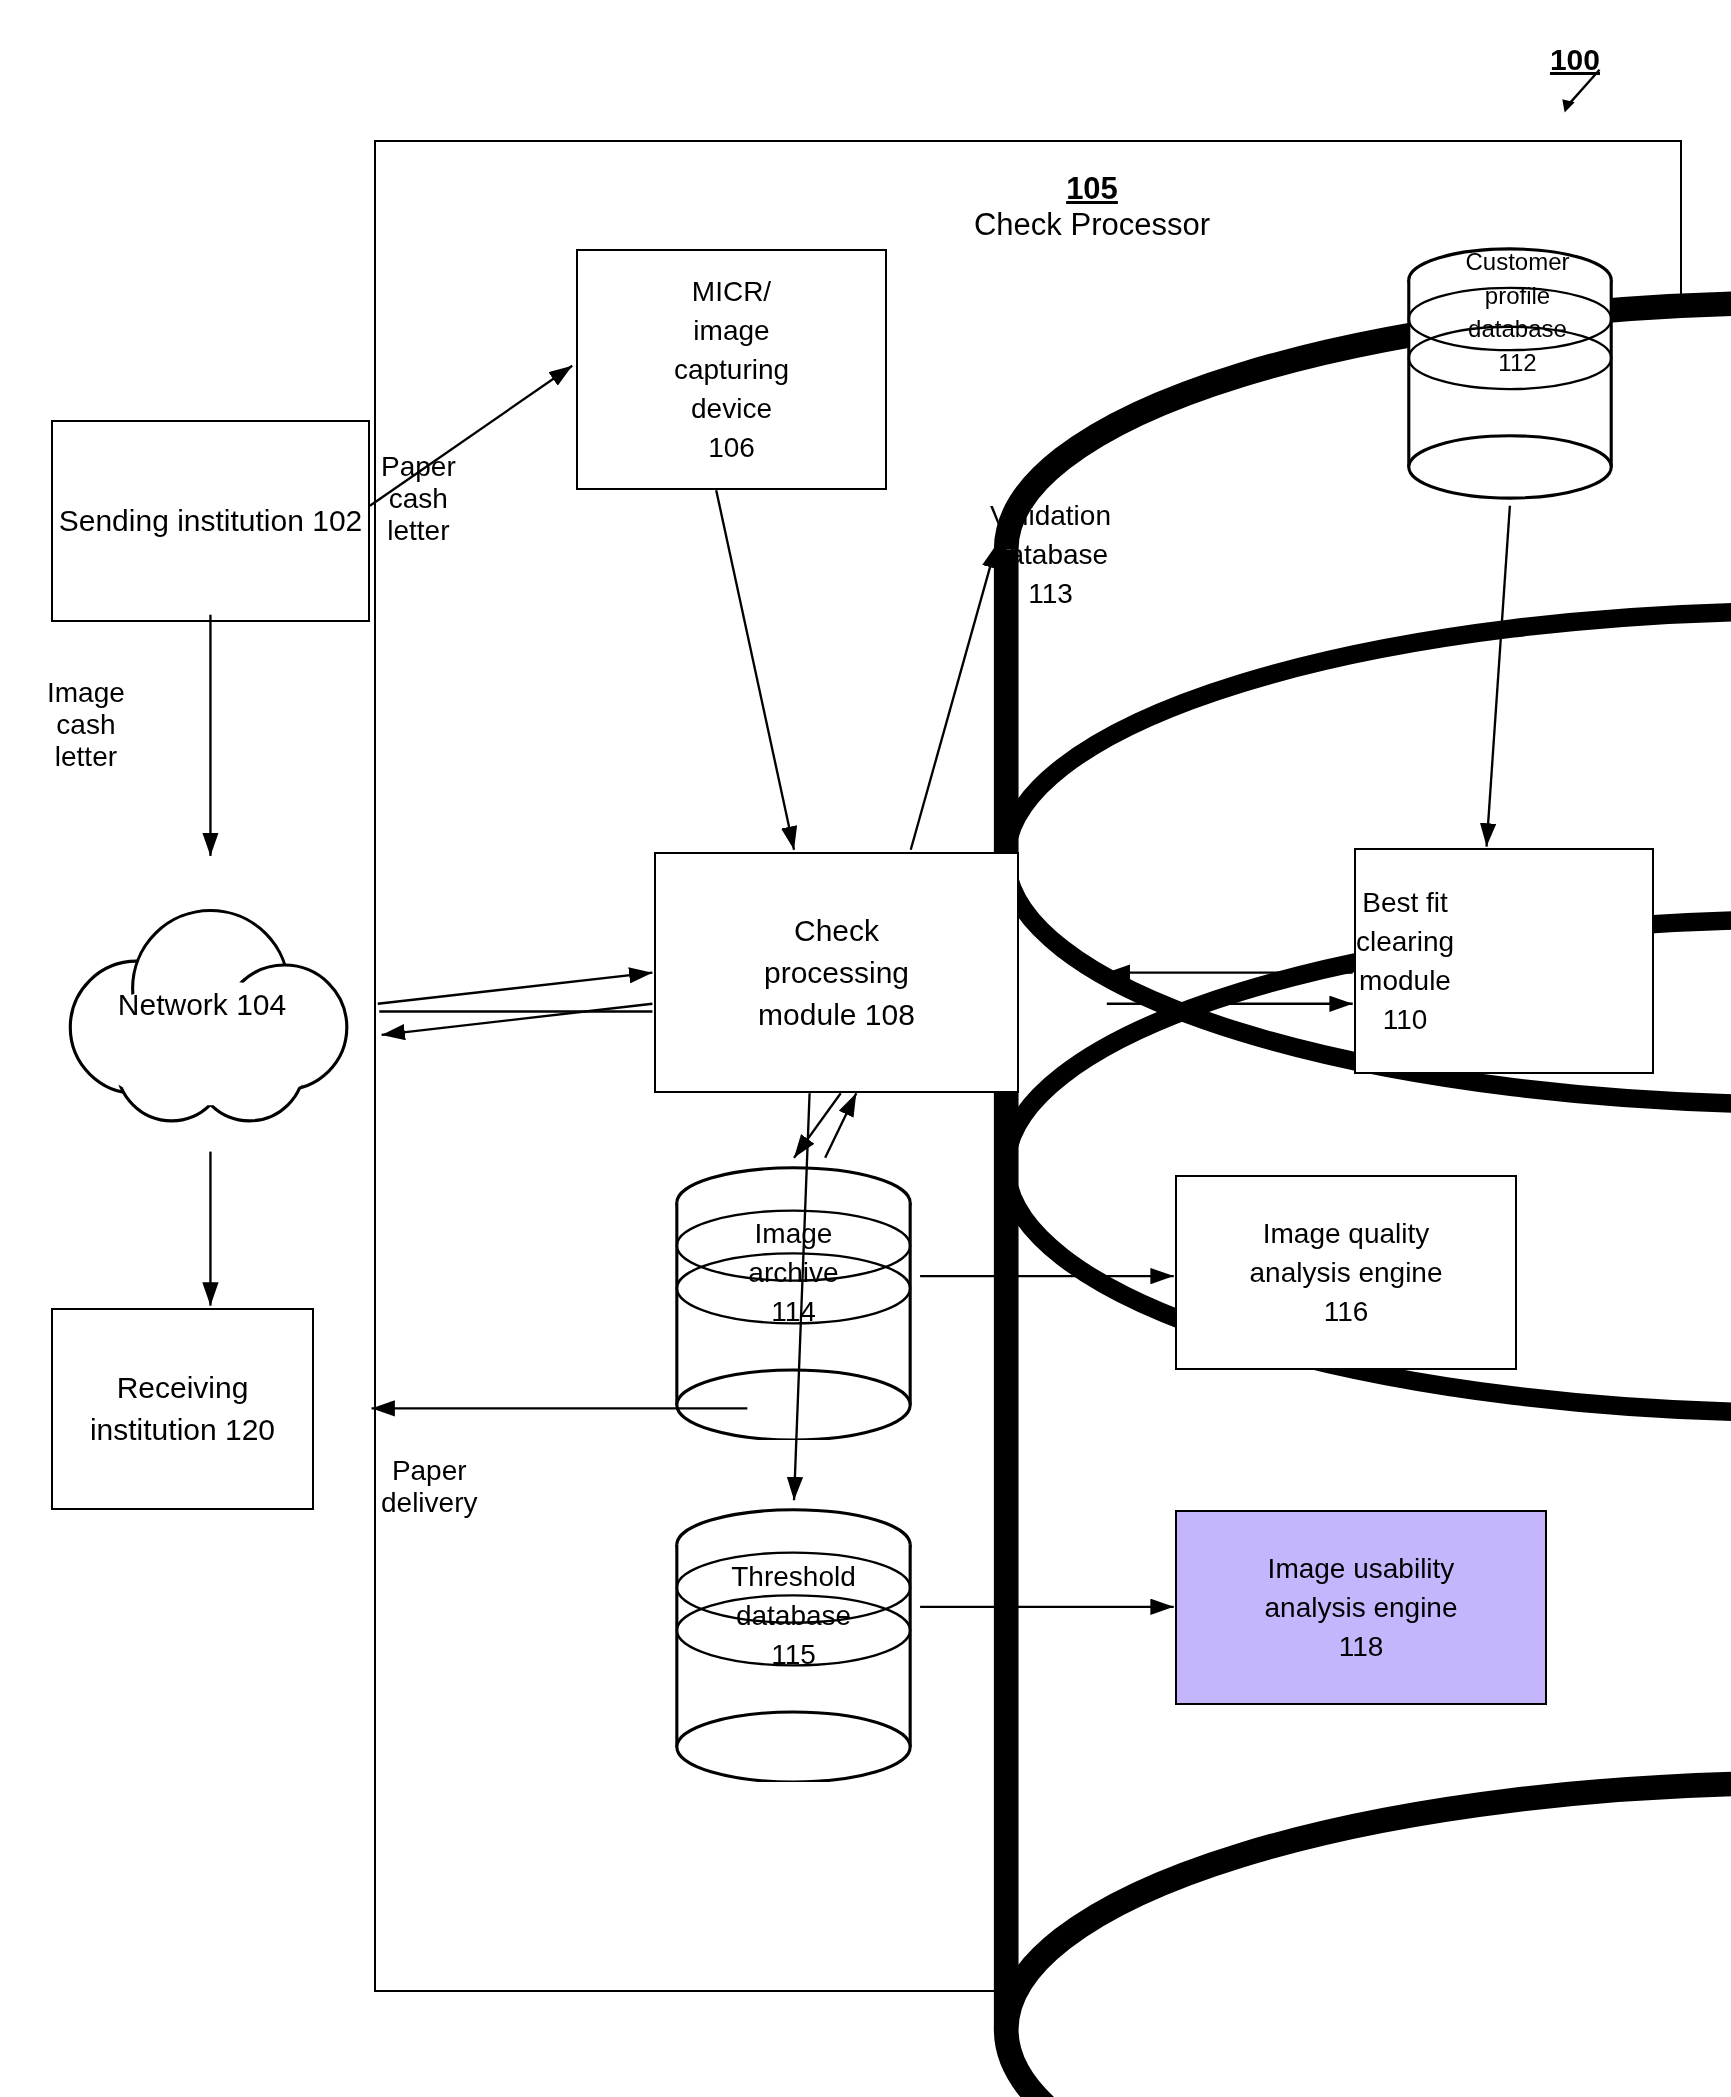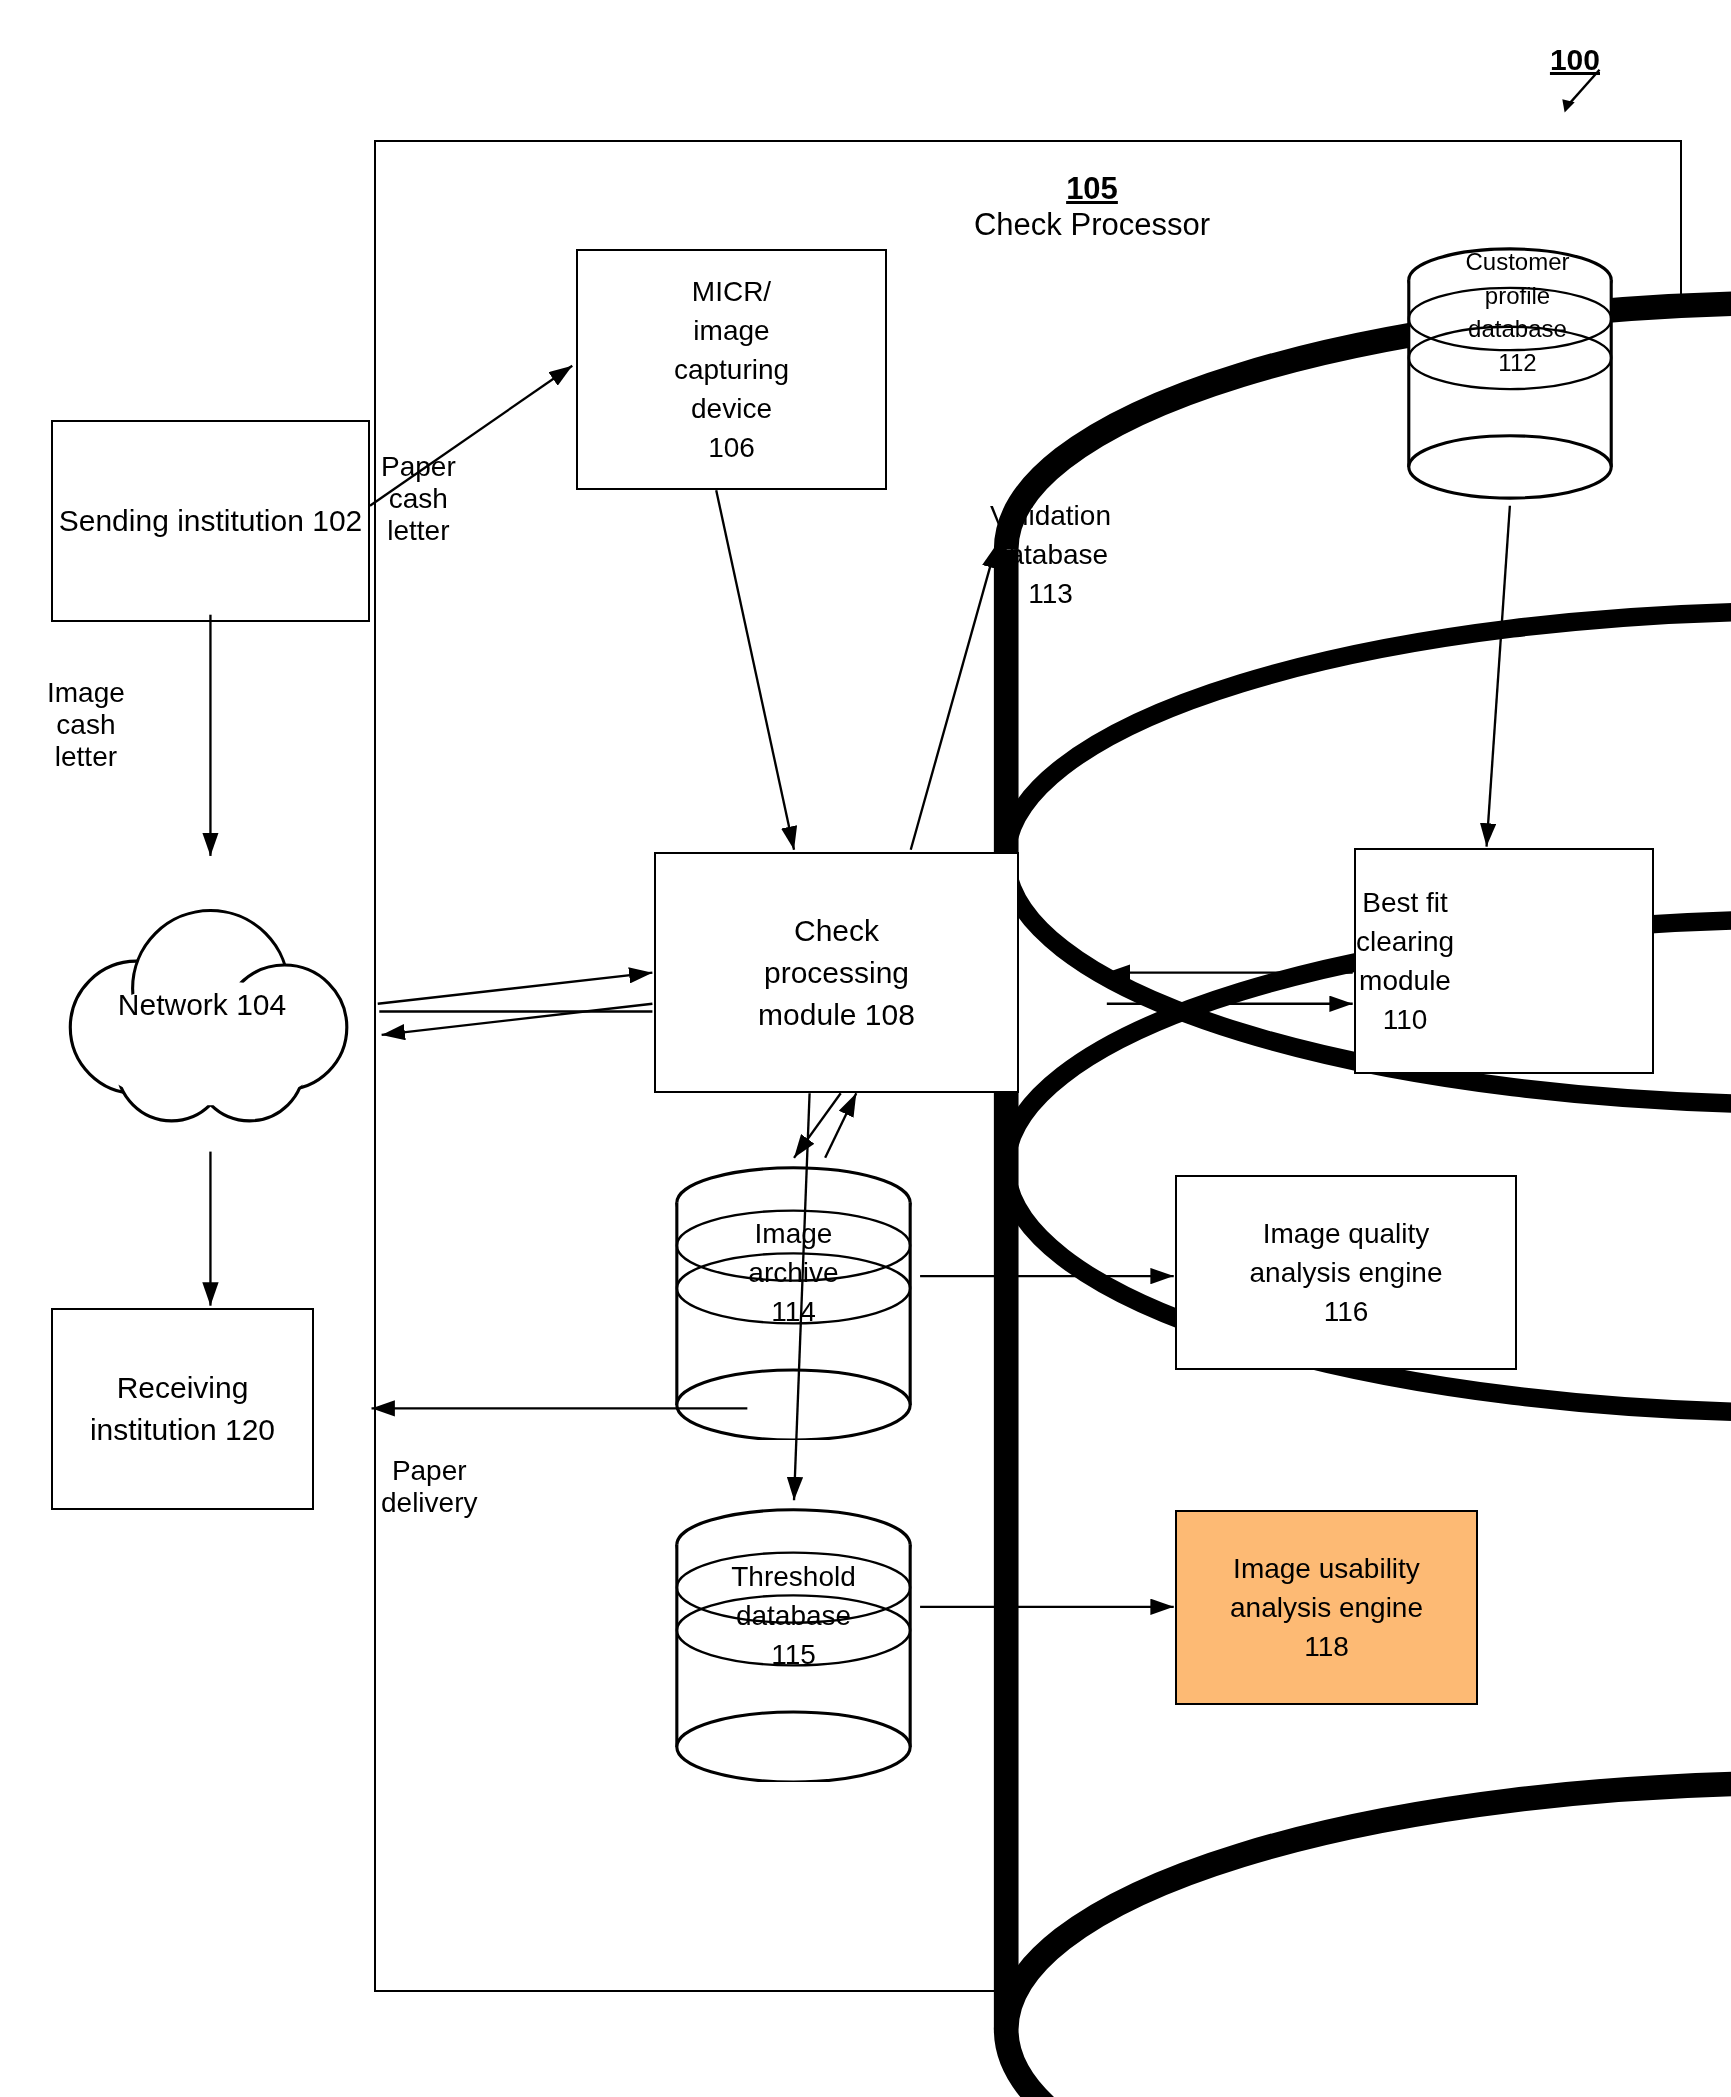--- a/index.html
+++ b/index.html
@@ -203,24 +203,24 @@
       text-align: center;
       font-size: 28px;
       line-height: 1.4;
     }
 
     
     .image-usability {
       position: absolute;
       top: 1510px;
       left: 1175px;
-      width: 303px;
+      width: 372px;
       height: 195px;
       border: 2.3px solid #000;
-      background: #fdba74;
+      background: #c4b5fd;
       display: flex;
       align-items: center;
       justify-content: center;
       text-align: center;
       font-size: 28px;
       line-height: 1.4;
     }
 
     
     .arrow-label {

